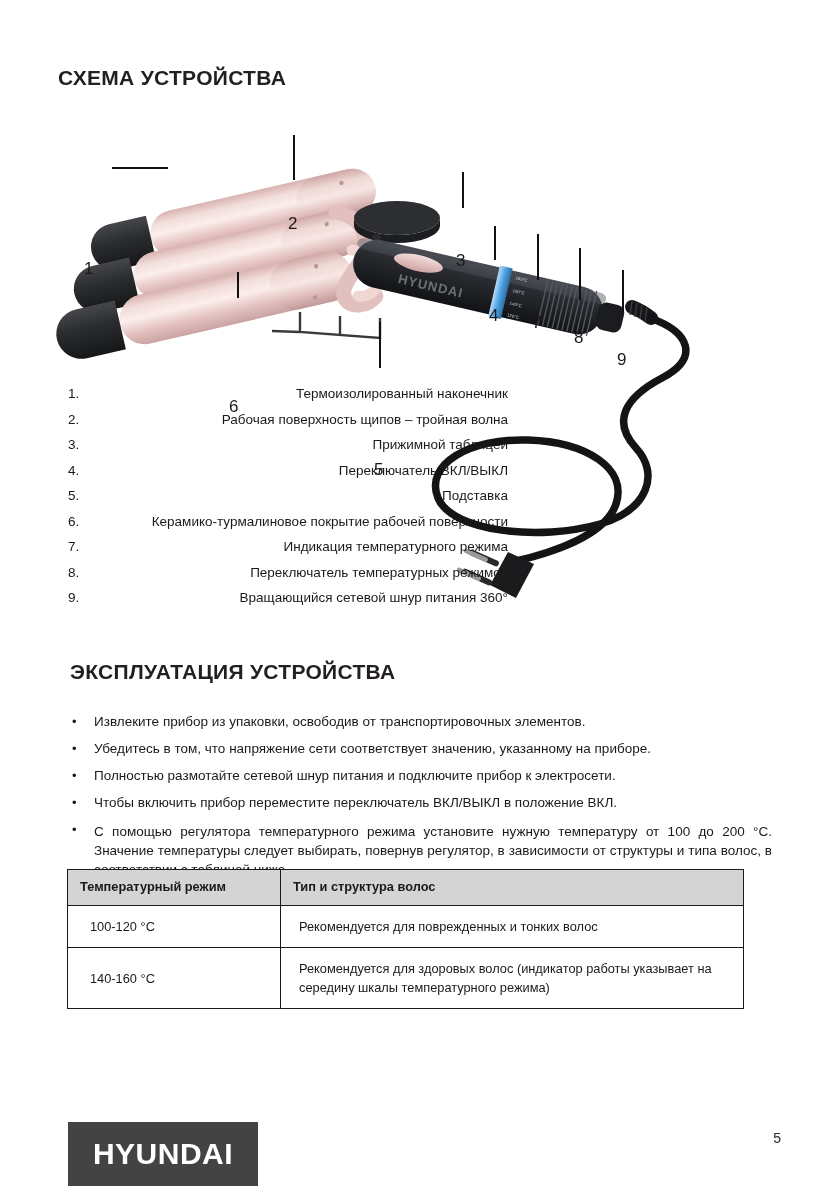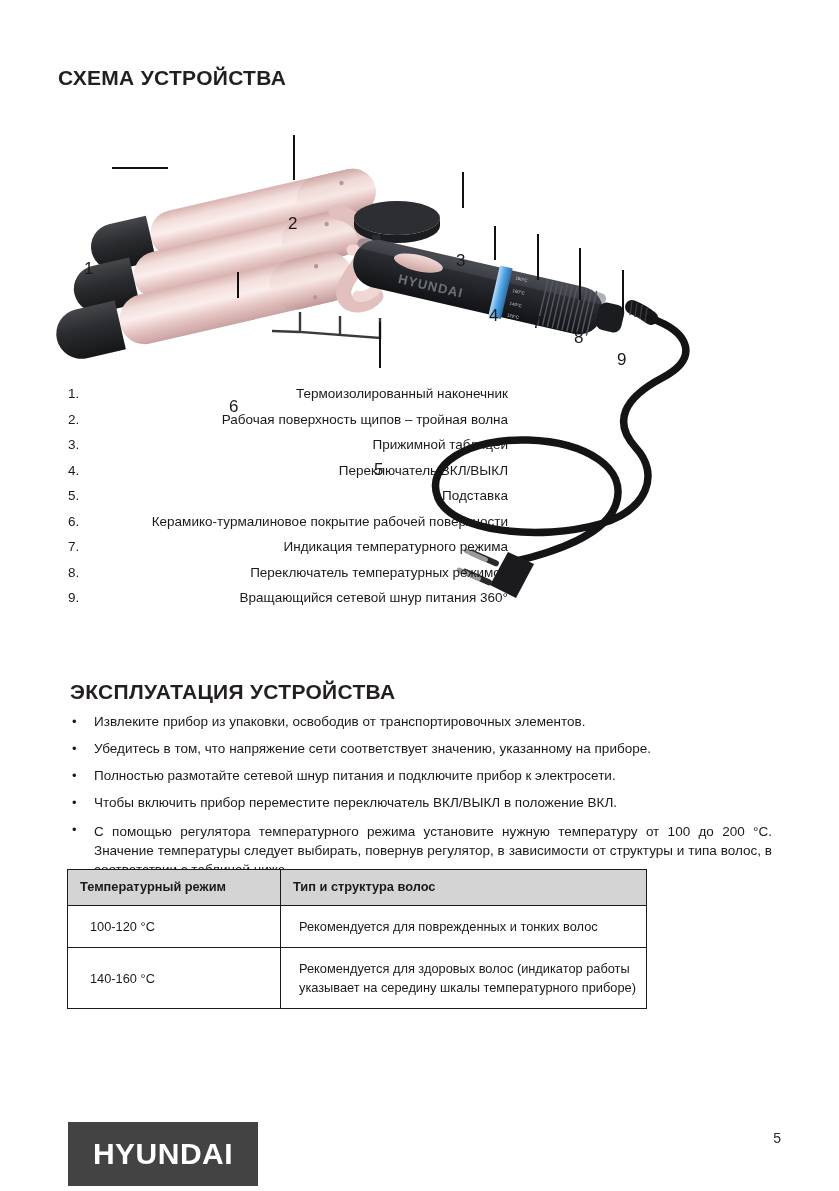--- a/index.html
+++ b/index.html
@@ -16,21 +16,21 @@
   
   .h-section{
     position:absolute;
     font-size:21px;
     font-weight:bold;
     letter-spacing:0.3px;
     color:#231f20;
     white-space:nowrap;
   }
   #title-scheme{left:58px;top:66px;}
-  #title-operation{left:70px;top:680px;}
+  #title-operation{left:70px;top:660px;}
 
   
   .diagram{position:absolute;left:0px;top:100px;width:839px;height:500px;}
   .callout-num{
     position:absolute;
     font-size:17px;
     color:#1a1a1a;
     font-family:"Liberation Sans", sans-serif;
   }
 
@@ -56,21 +56,21 @@
     color:#1a1a1a;
   }
   .bullets .bl .dot{width:22px;flex:0 0 22px;text-align:left;font-size:13px;}
   .bullets .bl .txt{flex:1;}
   .bullets .bl.justify .txt{text-align:justify;line-height:19px;}
 
   
   .tbl{
     position:absolute;
     left:67px;top:869px;
-    width:580px;
+    width:677px;
     border-collapse:collapse;
     font-size:12.8px;
     color:#1a1a1a;
   }
   .tbl th,.tbl td{
     border:1px solid #1a1a1a;
     text-align:left;
     vertical-align:middle;
   }
   .tbl th{
@@ -346,21 +346,21 @@
         <th>Тип и структура волос</th>
       </tr>
     </thead>
     <tbody>
       <tr>
         <td class="c1">100-120 °С</td>
         <td>Рекомендуется для поврежденных и тонких  волос</td>
       </tr>
       <tr>
         <td class="c1">140-160 °С</td>
-        <td>Рекомендуется для здоровых волос (индикатор работы указывает на середину шкалы температурного приборе)</td>
+        <td>Рекомендуется для здоровых волос (индикатор работы указывает на середину шкалы температурного режима)</td>
       </tr>
     </tbody>
   </table>
 
   <div class="logo-box">
     <span class="logo-text">HYUNDAI</span>
   </div>
   <div class="pagenum">5</div>
 
 </div>

